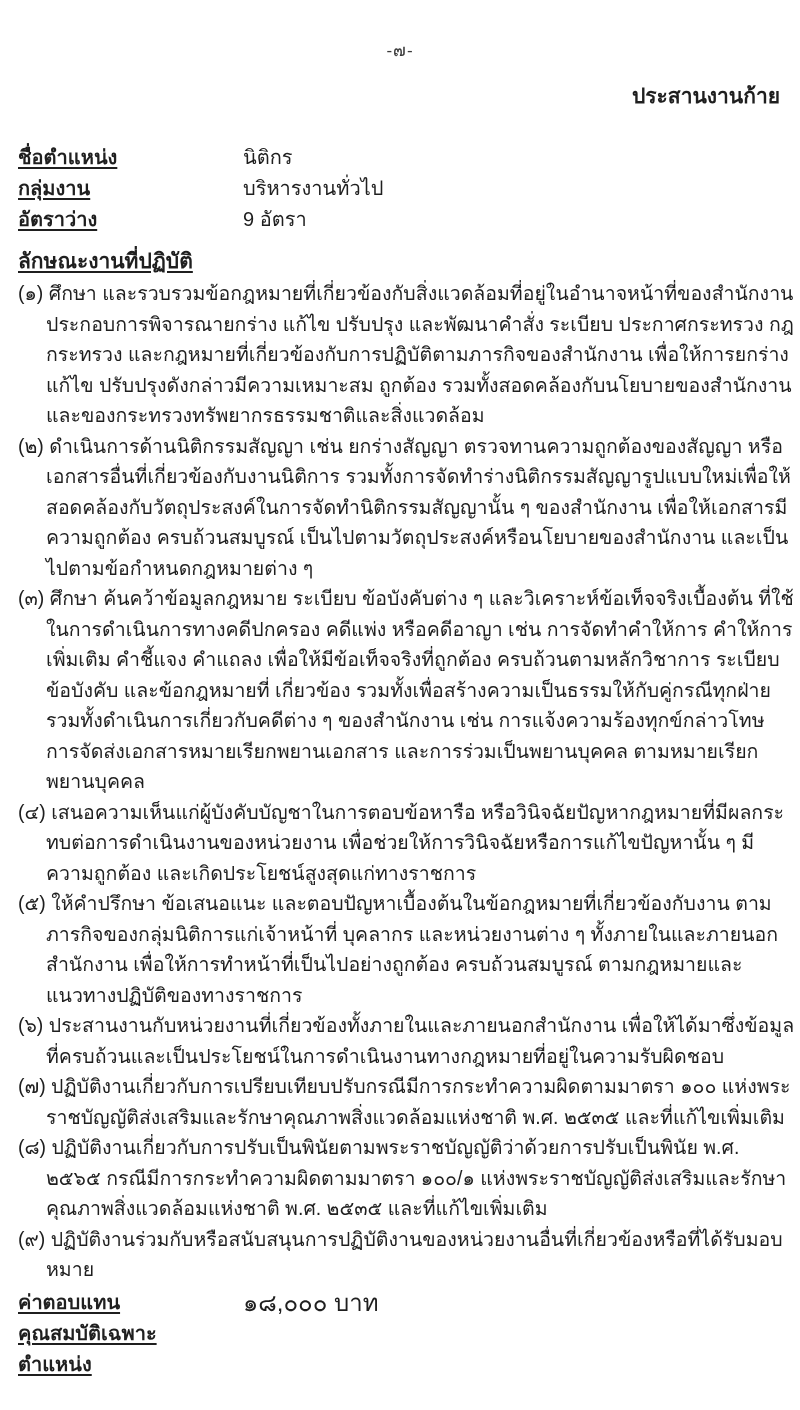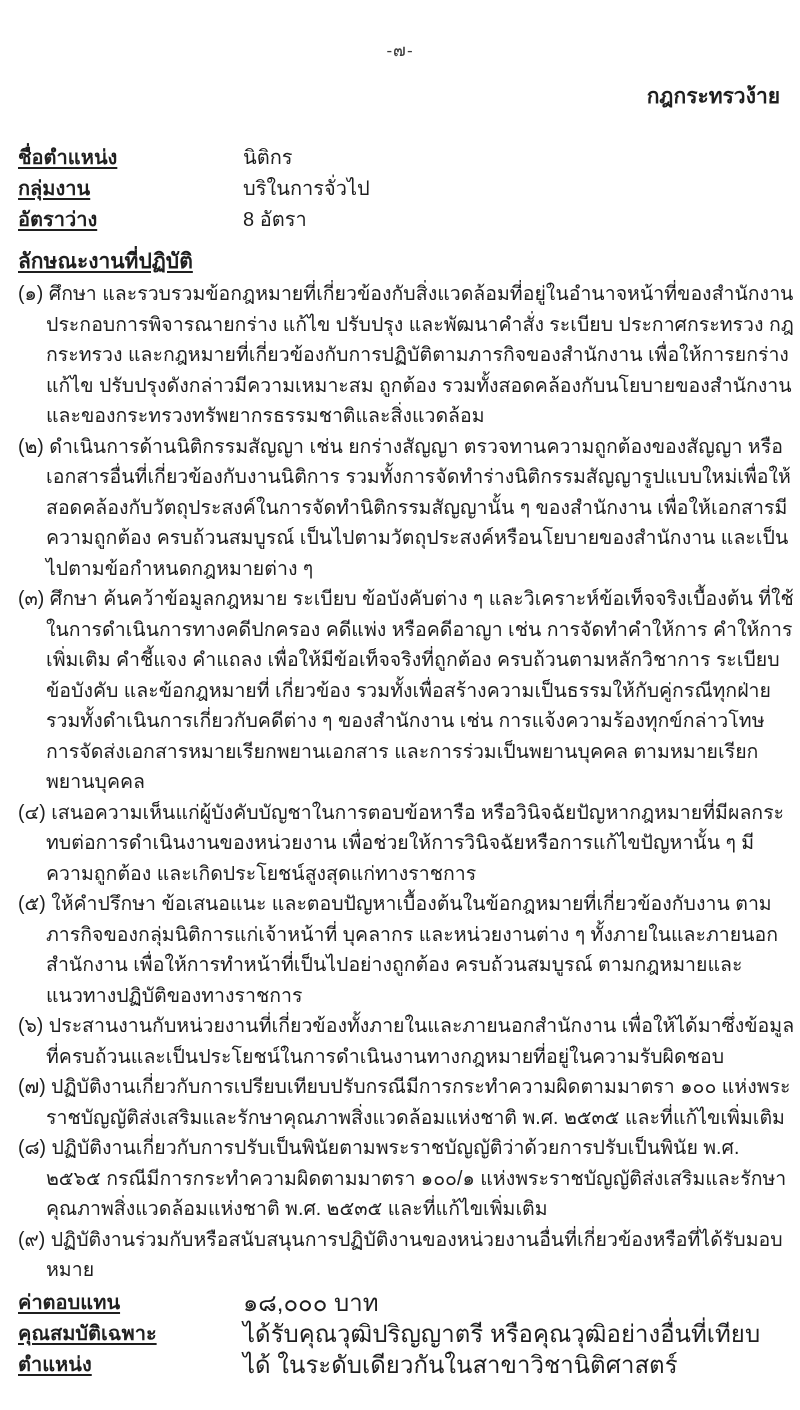--- a/index.html
+++ b/index.html
@@ -75,34 +75,34 @@
     line-height: 31px;
   }
 </style>
 </head>
 <body>
 
 <div class="page">
 
   <div class="page-number">-๗-</div>
 
-  <div class="attach-header">กฎกระทรวง้าย</div>
+  <div class="attach-header">ประสานงานก้าย</div>
 
   <div class="fields">
     <div class="field-row">
       <span class="field-label">ชื่อตำแหน่ง</span>
       <span class="field-value">นิติกร</span>
     </div>
     <div class="field-row">
       <span class="field-label">กลุ่มงาน</span>
-      <span class="field-value">บริในการจั่วไป</span>
+      <span class="field-value">บริหารงานทั่วไป</span>
     </div>
     <div class="field-row">
       <span class="field-label">อัตราว่าง</span>
-      <span class="field-value">8 อัตรา</span>
+      <span class="field-value">9 อัตรา</span>
     </div>
   </div>
 
   <div class="section-heading">ลักษณะงานที่ปฏิบัติ</div>
 
   <div class="duty-list">
     <div class="duty-item">
       <span>(๑)</span> <span>ศึกษา และรวบรวมข้อกฎหมายที่เกี่ยวข้องกับสิ่งแวดล้อมที่อยู่ในอำนาจหน้าที่ของสำนักงาน ประกอบการพิจารณายกร่าง แก้ไข ปรับปรุง และพัฒนาคำสั่ง ระเบียบ ประกาศกระทรวง กฎกระทรวง และกฎหมายที่เกี่ยวข้องกับการปฏิบัติตามภารกิจของสำนักงาน เพื่อให้การยกร่าง แก้ไข ปรับปรุงดังกล่าวมีความเหมาะสม ถูกต้อง รวมทั้งสอดคล้องกับนโยบายของสำนักงาน และของกระทรวงทรัพยากรธรรมชาติและสิ่งแวดล้อม</span>
     </div>
     <div class="duty-item">
@@ -131,17 +131,16 @@
     </div>
   </div>
 
   <div class="fields footer-fields">
     <div class="field-row">
       <span class="field-label">ค่าตอบแทน</span>
       <span class="field-value">๑๘,๐๐๐ บาท</span>
     </div>
     <div class="field-row">
       <span class="field-label">คุณสมบัติเฉพาะตำแหน่ง</span>
-      <span class="field-value">ได้รับคุณวุฒิปริญญาตรี หรือคุณวุฒิอย่างอื่นที่เทียบได้ ในระดับเดียวกันในสาขาวิชานิติศาสตร์</span>
     </div>
   </div>
 
 </div>
 
 </body></html>

